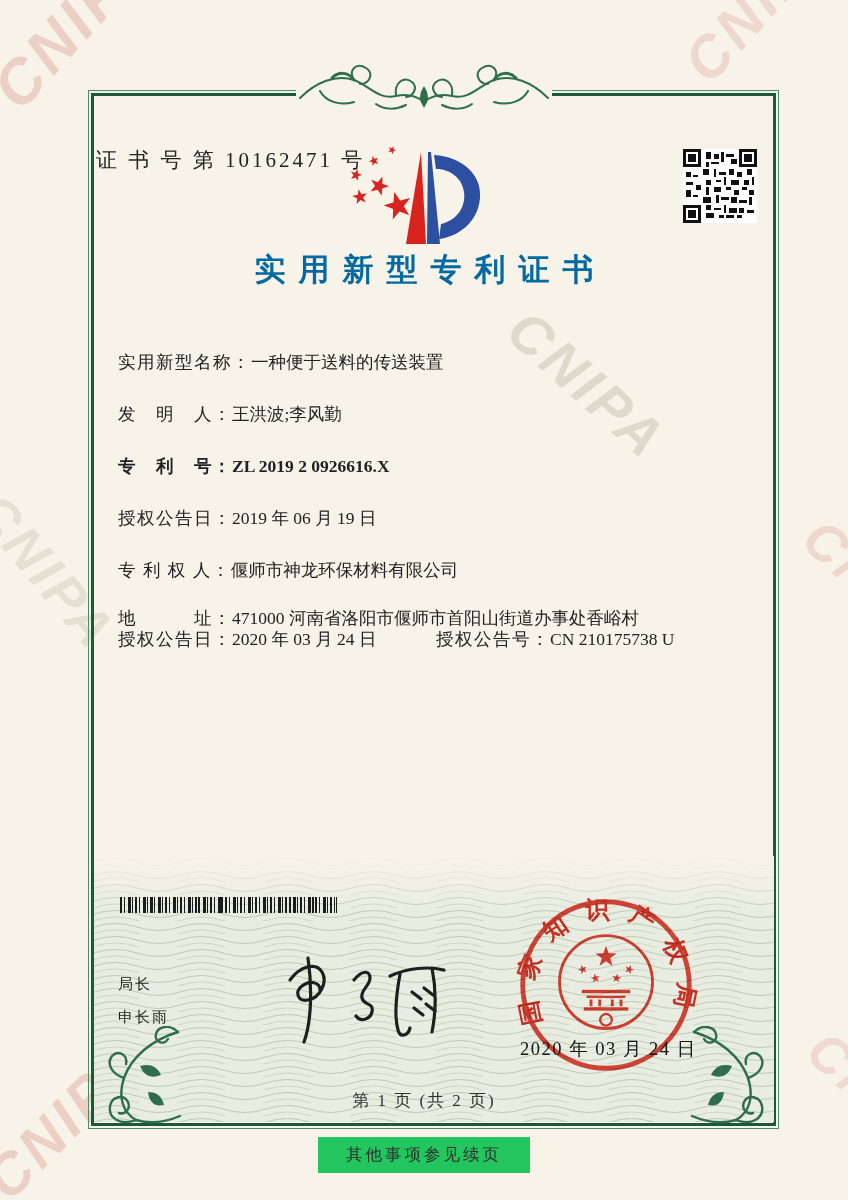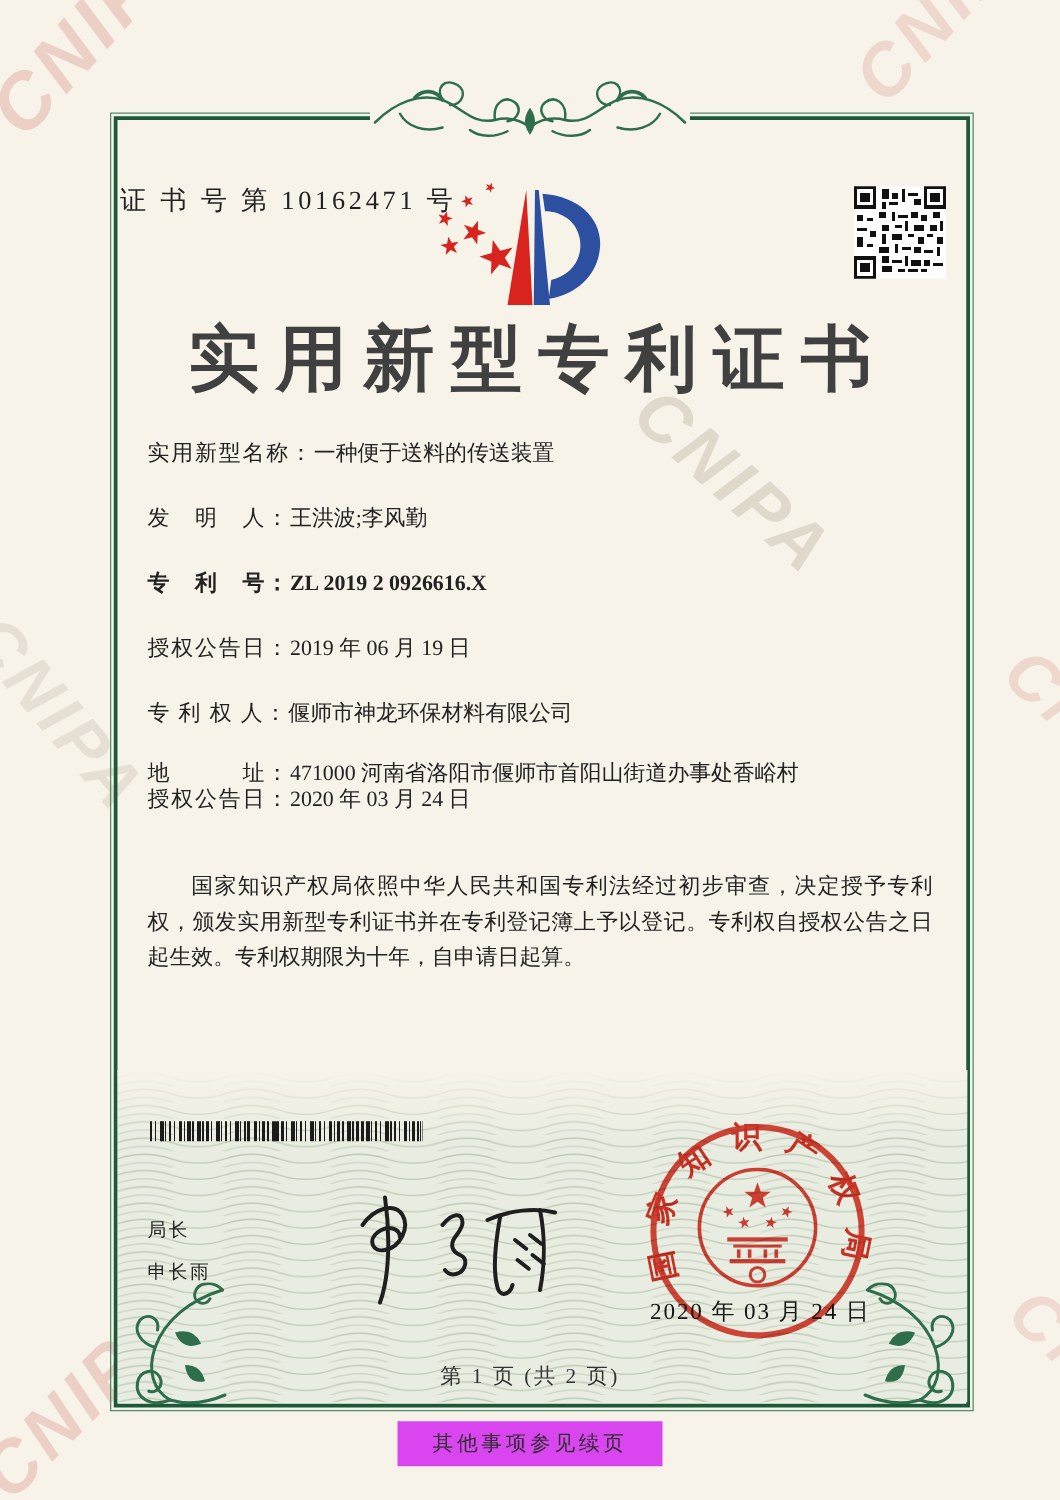--- a/index.html
+++ b/index.html
@@ -26,22 +26,22 @@
     border:3px solid #1a5a38;
   }
   
   .waveband{left:94px;top:856px;width:680px;height:266px;z-index:1;}
   
   .certno{left:96px;top:146px;font-size:21px;letter-spacing:3px;color:#222;z-index:3;}
   .logo{left:336px;top:140px;z-index:2;}
   .qr{left:683px;top:149px;z-index:2;}
   .title{
     left:0;top:249px;width:848px;text-align:center;
-    font-size:57px;font-weight:bold;letter-spacing:13px;text-indent:13px;
-    color:#404040;z-index:3;
+    font-size:31px;font-weight:bold;letter-spacing:13px;text-indent:13px;
+    color:#0369a1;z-index:3;
   }
   
   .row{left:118px;width:640px;font-size:17.5px;z-index:3;white-space:nowrap;}
   .lbl{letter-spacing:1.5px;color:#222;}
   .val{color:#222;}
   .row2col .pair2{position:absolute;left:318px;top:0;}
   
   .paras{left:118px;top:694px;width:628px;z-index:3;}
   .paras p{
     margin:0;font-size:17.5px;line-height:28.5px;text-indent:2em;color:#232323;
@@ -59,21 +59,21 @@
   .signature{left:256px;top:936px;z-index:3;}
   
   .seal{left:514px;top:893px;z-index:2;mix-blend-mode:multiply;opacity:.95;}
   .seal-date{
     left:520px;top:1036px;font-size:18.5px;letter-spacing:1.5px;color:#141414;z-index:4;
   }
   
   .pageno{left:0;top:1089px;width:848px;text-align:center;font-size:17px;letter-spacing:2px;color:#333;z-index:3;}
   .note{
     left:50%;transform:translateX(-50%);top:1137px;
-    background:#d946ef;padding:7px 28px;font-size:16.5px;letter-spacing:3px;
+    background:#22c55e;padding:7px 28px;font-size:16.5px;letter-spacing:3px;
     color:#2e2e2e;z-index:3;white-space:nowrap;
   }
   
   .top-flourish{left:296px;top:64px;background:#f8f3e9;z-index:2;}
   .corner{z-index:2;}
   .corner.left{left:82px;top:1026px;}
   .corner.right{left:682px;top:1026px;transform:scaleX(-1);}
 </style>
 </head>
 <body>
@@ -188,24 +188,24 @@
   <span class="lbl">授权公告日：</span><span class="val">2019 年 06 月 19 日</span>
 </div>
 <div class="abs row" style="top:558px;">
   <span class="lbl">专 利 权 人：</span><span class="val">偃师市神龙环保材料有限公司</span>
 </div>
 <div class="abs row" style="top:606px;">
   <span class="lbl">地　　　址：</span><span class="val">471000 河南省洛阳市偃师市首阳山街道办事处香峪村</span>
 </div>
 <div class="abs row row2col" style="top:627px;">
   <span class="lbl">授权公告日：</span><span class="val">2020 年 03 月 24 日</span>
+  <span class="pair2"><span class="lbl">授权公告号：</span><span class="val">CN 210175738 U</span></span>
 </div>
 
 <div class="abs paras">
-  <p>国家知识产权局依照中华人民共和国专利法经过初步审查，决定授予专利权，颁发实用新型专利证书并在专利登记簿上予以登记。专利权自授权公告之日起生效。专利权期限为十年，自申请日起算。</p>
 </div>
 
 <div class="abs barcode"></div>
 
 <div class="abs sig-label" style="top:975px;">局长</div>
 <div class="abs sig-label" style="top:1008px;">申长雨</div>
 <svg class="abs signature" width="200" height="110" viewBox="0 0 200 110">
   <g stroke="#1f1f1f" stroke-width="3.2" fill="none" stroke-linecap="round">
     <path d="M34,44 C44,30 60,26 66,36 C72,46 64,62 52,64 C42,66 38,56 46,50 C54,44 64,46 64,54"></path>
     <path d="M52,22 C56,50 56,84 48,106"></path>

